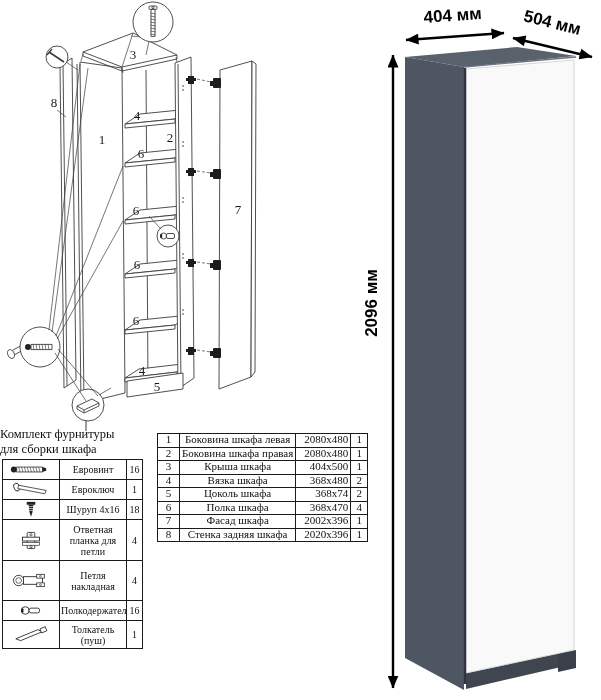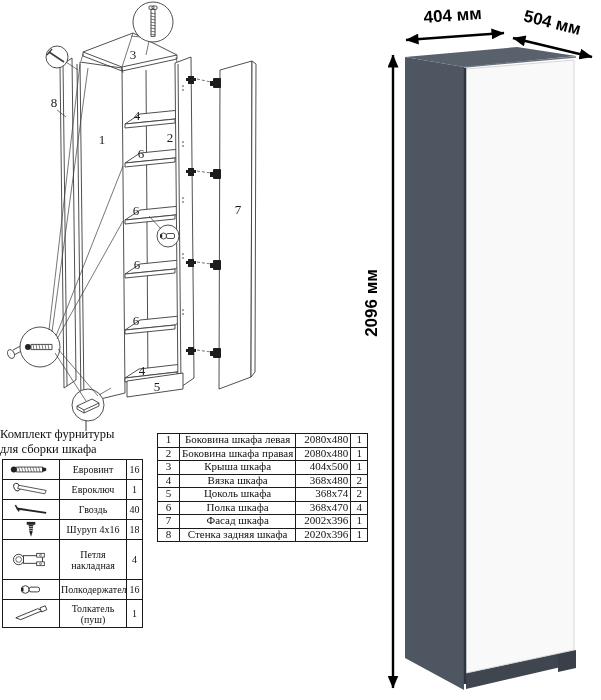--- a/index.html
+++ b/index.html
@@ -279,37 +279,40 @@
               <ellipse cx="8" cy="7.5" rx="3" ry="4.2" transform="rotate(-20 8 7.5)" fill="none" stroke="#222" stroke-width="0.9"></ellipse>
               <polygon points="10,5.5 39,11 37.5,14.5 9,9" fill="#fff" stroke="#222" stroke-width="0.8"></polygon>
             </svg>
           </td>
           <td class="hw-name">Евроключ</td>
           <td class="hw-qty">1</td>
         </tr>
         <tr style="height: 17px;">
           <td class="hw-icon">
             <svg width="44" height="19" viewBox="0 0 46 20">
-              <line x1="8" y1="9" x2="39" y2="13.5" stroke="#222" stroke-width="2"></line>
-              <line x1="6.5" y1="5.5" x2="10.5" y2="12" stroke="#222" stroke-width="1.6"></line>
-            </svg>
-          </td>
-          <td class="hw-name">Гвоздь</td>
-          <td class="hw-qty">40</td>
-        </tr>
-        <tr style="height: 17px;">
-          <td class="hw-icon">
-            <svg width="44" height="19" viewBox="0 0 46 20">
               <rect x="18.5" y="2" width="9" height="3" fill="#222"></rect>
               <polygon points="20.5,5 25.5,5 24.5,13 23,17.5 21.5,13" fill="#222"></polygon>
               <path d="M21 7h4M21 9h4M21.3 11h3.4" stroke="#fff" stroke-width="0.7"></path>
             </svg>
           </td>
           <td class="hw-name">Шуруп 4x16</td>
           <td class="hw-qty">18</td>
+        </tr>
+        <tr style="height: 41px;">
+          <td class="hw-icon">
+            <svg width="44" height="19" viewBox="0 0 46 20">
+              <rect x="19" y="1.5" width="8" height="17" rx="1" fill="#fff" stroke="#222" stroke-width="0.9"></rect>
+              <rect x="14" y="6.5" width="18" height="4" fill="#fff" stroke="#222" stroke-width="0.9"></rect>
+              <rect x="14" y="12" width="18" height="3" fill="#fff" stroke="#222" stroke-width="0.7"></rect>
+              <circle cx="23" cy="4" r="1.2" fill="none" stroke="#222" stroke-width="0.7"></circle>
+              <circle cx="23" cy="16.5" r="1.2" fill="none" stroke="#222" stroke-width="0.7"></circle>
+            </svg>
+          </td>
+          <td class="hw-name">Ответная планка для петли</td>
+          <td class="hw-qty">4</td>
         </tr>
         <tr style="height: 40px;">
           <td class="hw-icon">
             <svg width="44" height="19" viewBox="0 0 46 20">
               <circle cx="10" cy="10" r="5.5" fill="#fff" stroke="#222" stroke-width="0.9"></circle>
               <circle cx="10" cy="10" r="3" fill="none" stroke="#222" stroke-width="0.7"></circle>
               <rect x="15" y="6" width="20" height="8" fill="#fff" stroke="#222" stroke-width="0.9"></rect>
               <rect x="29" y="3.5" width="8" height="4" fill="#fff" stroke="#222" stroke-width="0.8"></rect>
               <rect x="29" y="12.5" width="8" height="4" fill="#fff" stroke="#222" stroke-width="0.8"></rect>
               <circle cx="33" cy="5.5" r="1" fill="none" stroke="#222" stroke-width="0.6"></circle>

